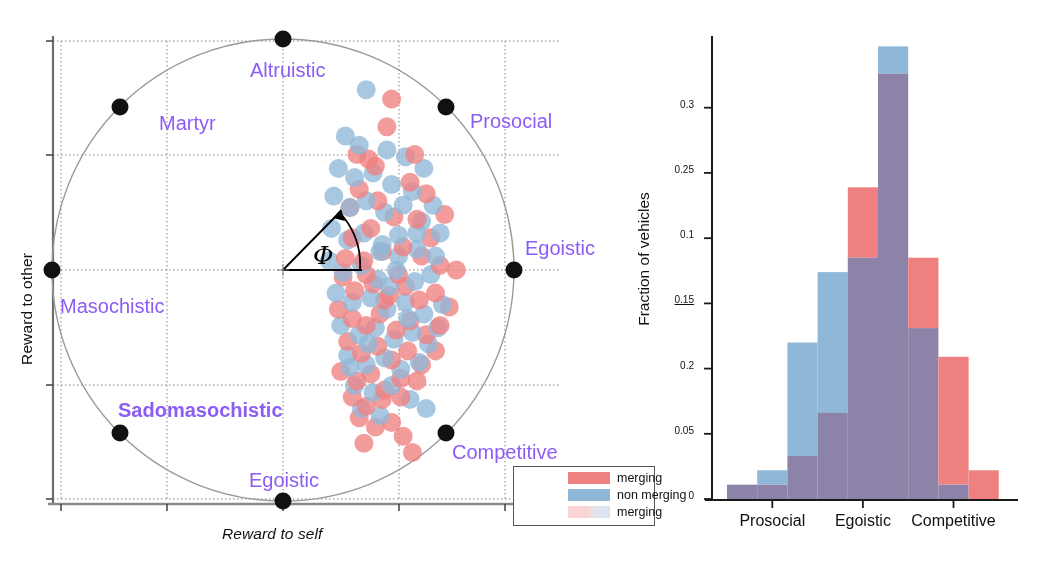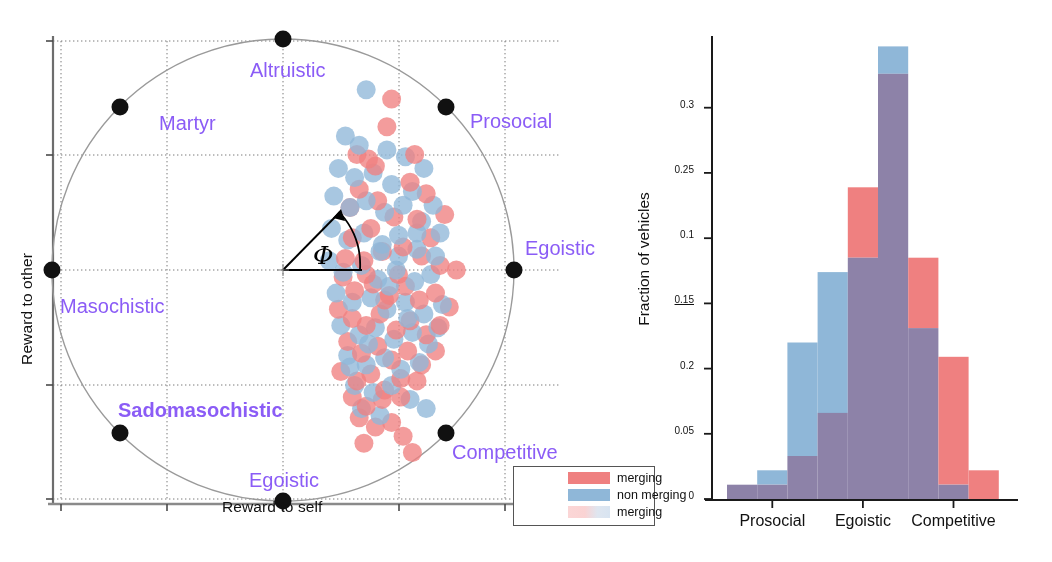--- a/index.html
+++ b/index.html
@@ -11,21 +11,21 @@
   .fig{position:absolute;left:0;top:0;width:1052px;height:562px;}
 
   
   #left-panel{position:absolute;left:0;top:0;width:600px;height:562px;}
   #svm-plot{position:absolute;left:0;top:0;}
 
   .axis-title{
     position:absolute;font-size:15.5px;color:#111;letter-spacing:.1px;
     white-space:nowrap;
   }
-  #x-axis-title{left:222px;top:498px;}
+  #x-axis-title{left:222px;top:525px;font-style:italic;}
   #y-axis-title{
     left:-38px;top:300px;width:130px;text-align:center;
     transform:rotate(-90deg);transform-origin:50% 50%;
   }
 
   .pt-label{
     position:absolute;font-size:20px;color:#8b5cf6;white-space:nowrap;
     line-height:1;
   }
 

